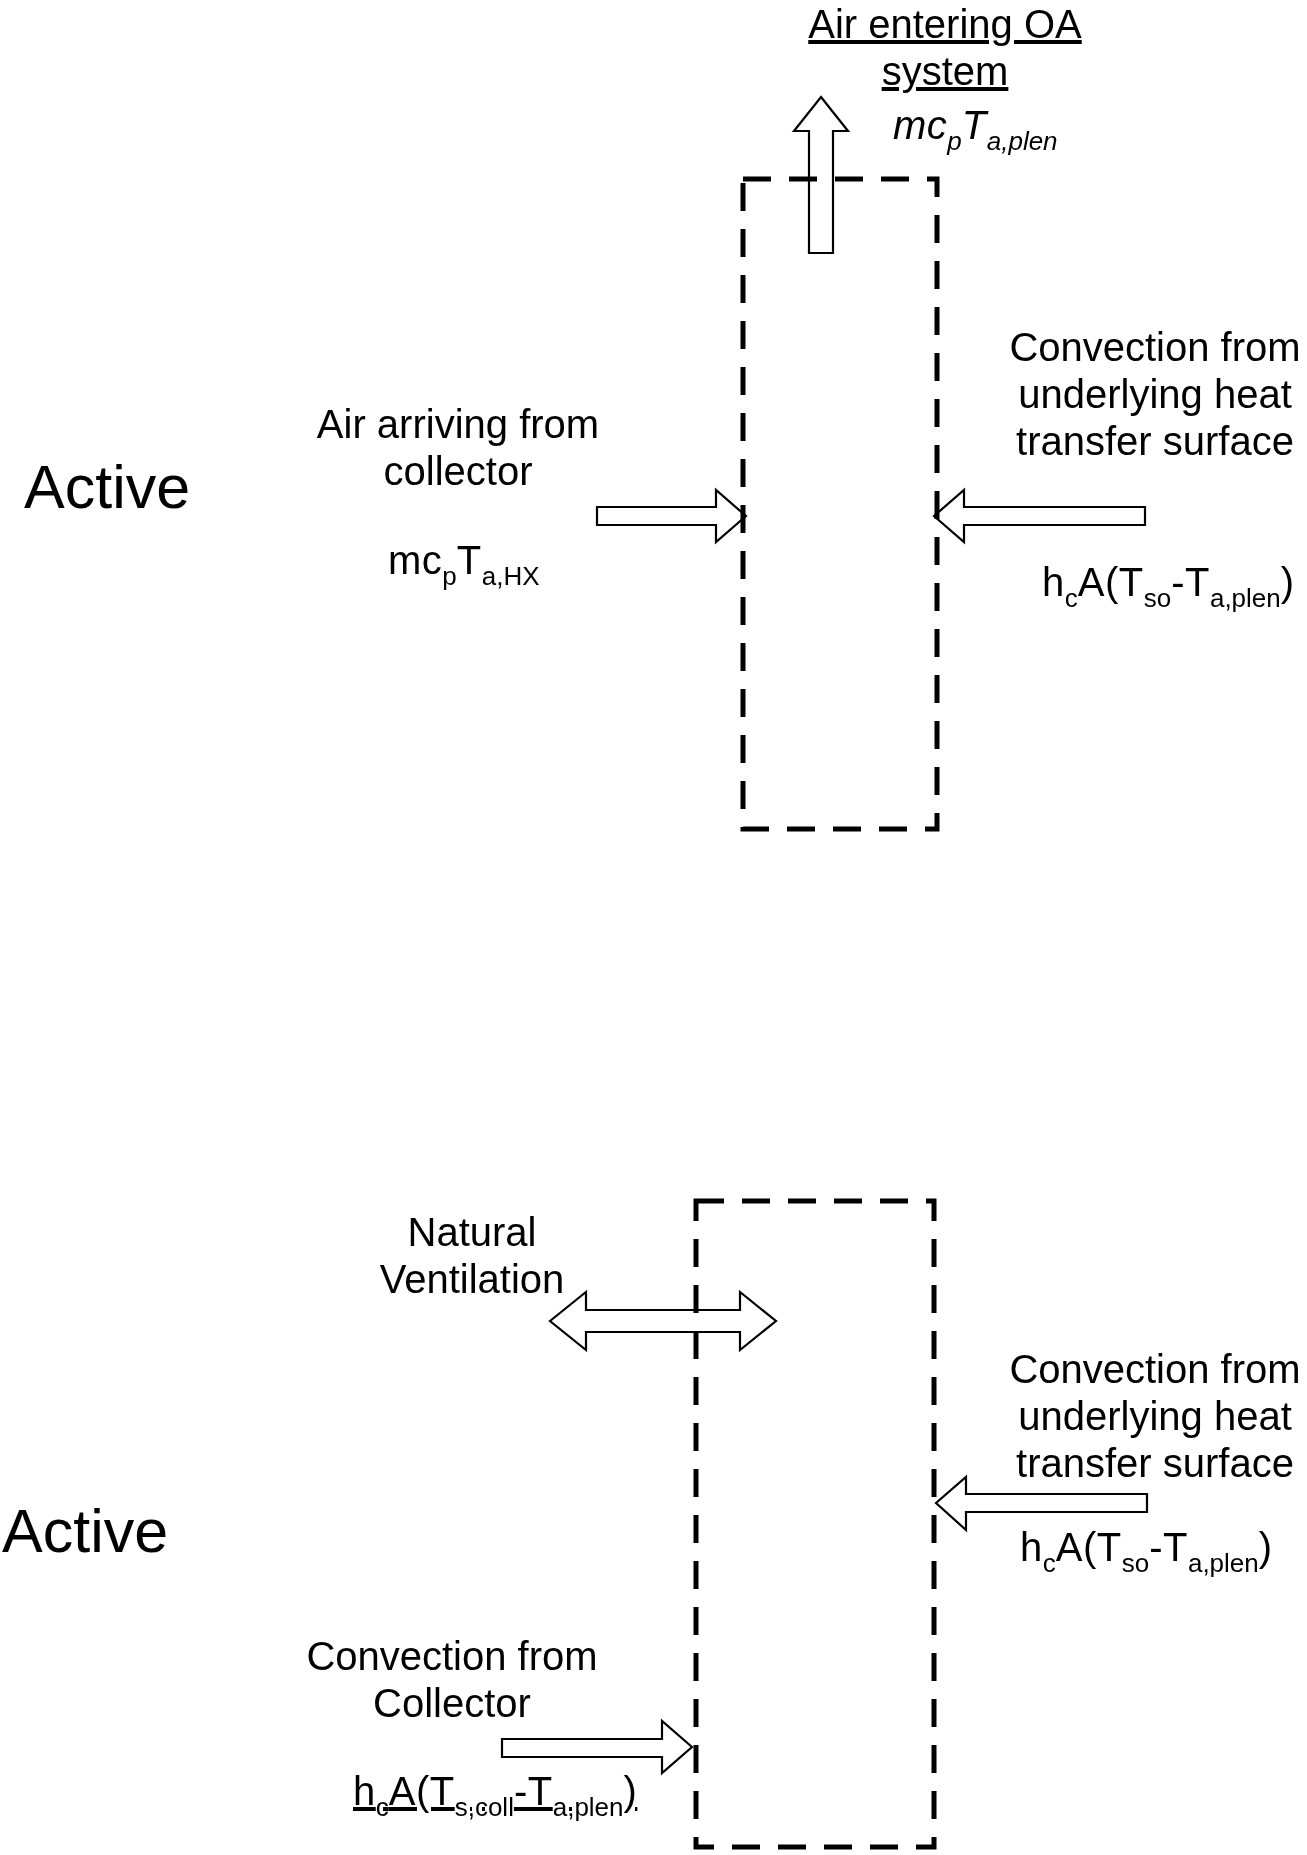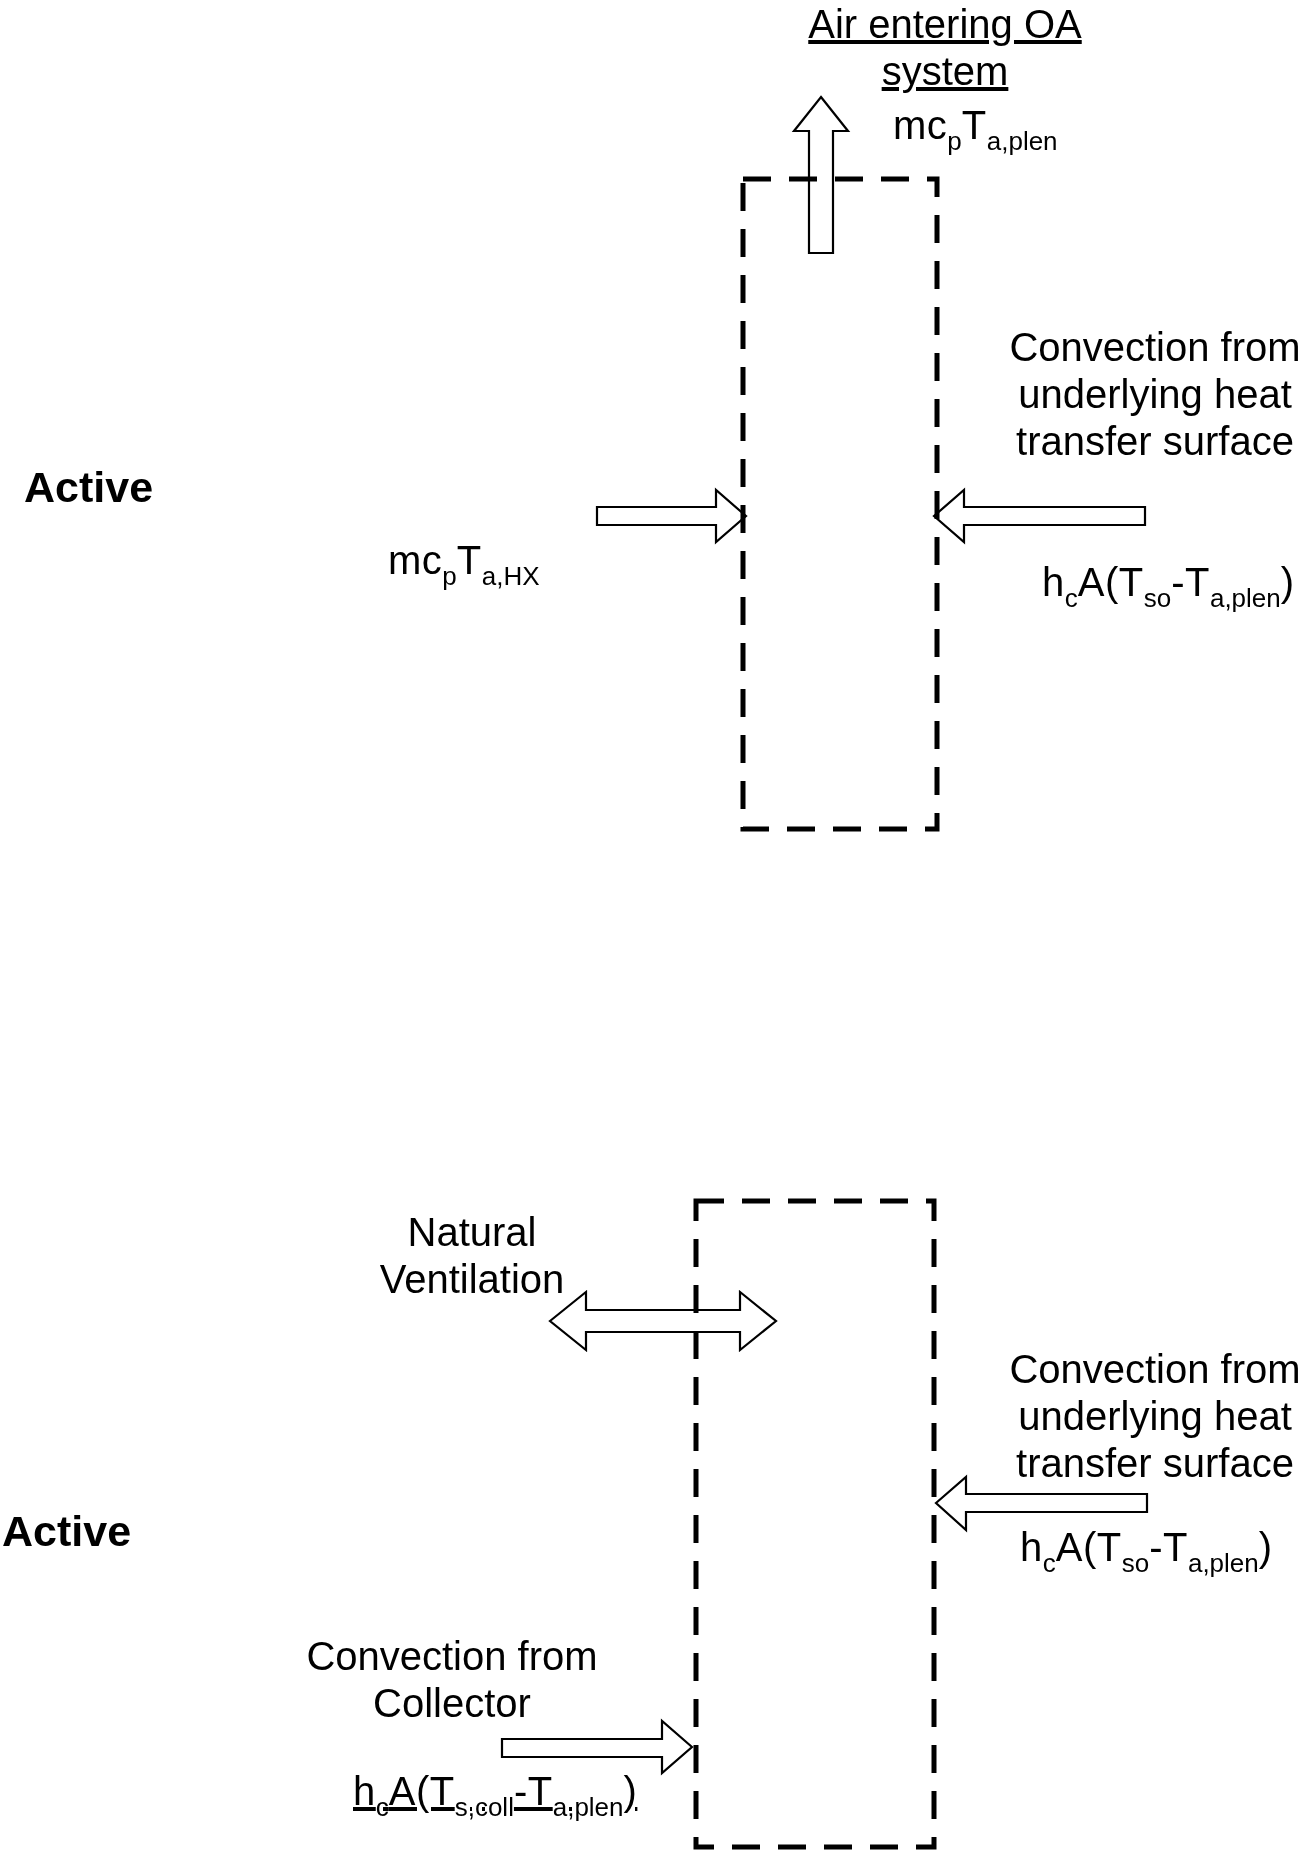--- a/index.html
+++ b/index.html
@@ -31,22 +31,22 @@
   }
   .lbl {
     position: absolute;
     font-size: 40px;
     line-height: 47px;
     white-space: nowrap;
   }
   .ctr { transform: translateX(-50%); text-align: center; }
   .sec {
     position: absolute;
-    font-weight: 700;
-    font-size: 43px;
+    font-weight: 400;
+    font-size: 61px;
     line-height: 52px;
     white-space: nowrap;
   }
   .formula { letter-spacing: 0.5px; }
   .formula sub {
     font-size: 26px;
     vertical-align: -0.42em;
     letter-spacing: 0;
   }
 </style>
@@ -70,24 +70,28 @@
     </g>
   </svg>
 
   <div class="sec" style="left:24px; top:461px;">Active</div>
 
   <div class="lbl ctr" style="left:945px; top:1px;text-decoration:underline;">
     <div>Air entering OA</div>
     <div>system</div>
   </div>
 
-  <div class="lbl formula" style="left:893px; top:102px;">
+  <div class="lbl formula" style="left:893px; top:102px;font-style:italic;">
     <span>mc</span><sub>p</sub><span>T</span><sub>a,plen</sub>
   </div>
 
+  <div class="lbl ctr" style="left:458px; top:401px;">
+    <div>Air arriving from</div>
+    <div>collector</div>
+  </div>
 
   <div class="lbl formula" style="left:388px; top:537px;">
     <span>mc</span><sub>p</sub><span>T</span><sub>a,HX</sub>
   </div>
 
   <div class="lbl ctr" style="left:1155px; top:324px;">
     <div>Convection from</div>
     <div>underlying heat</div>
     <div>transfer surface</div>
   </div>

